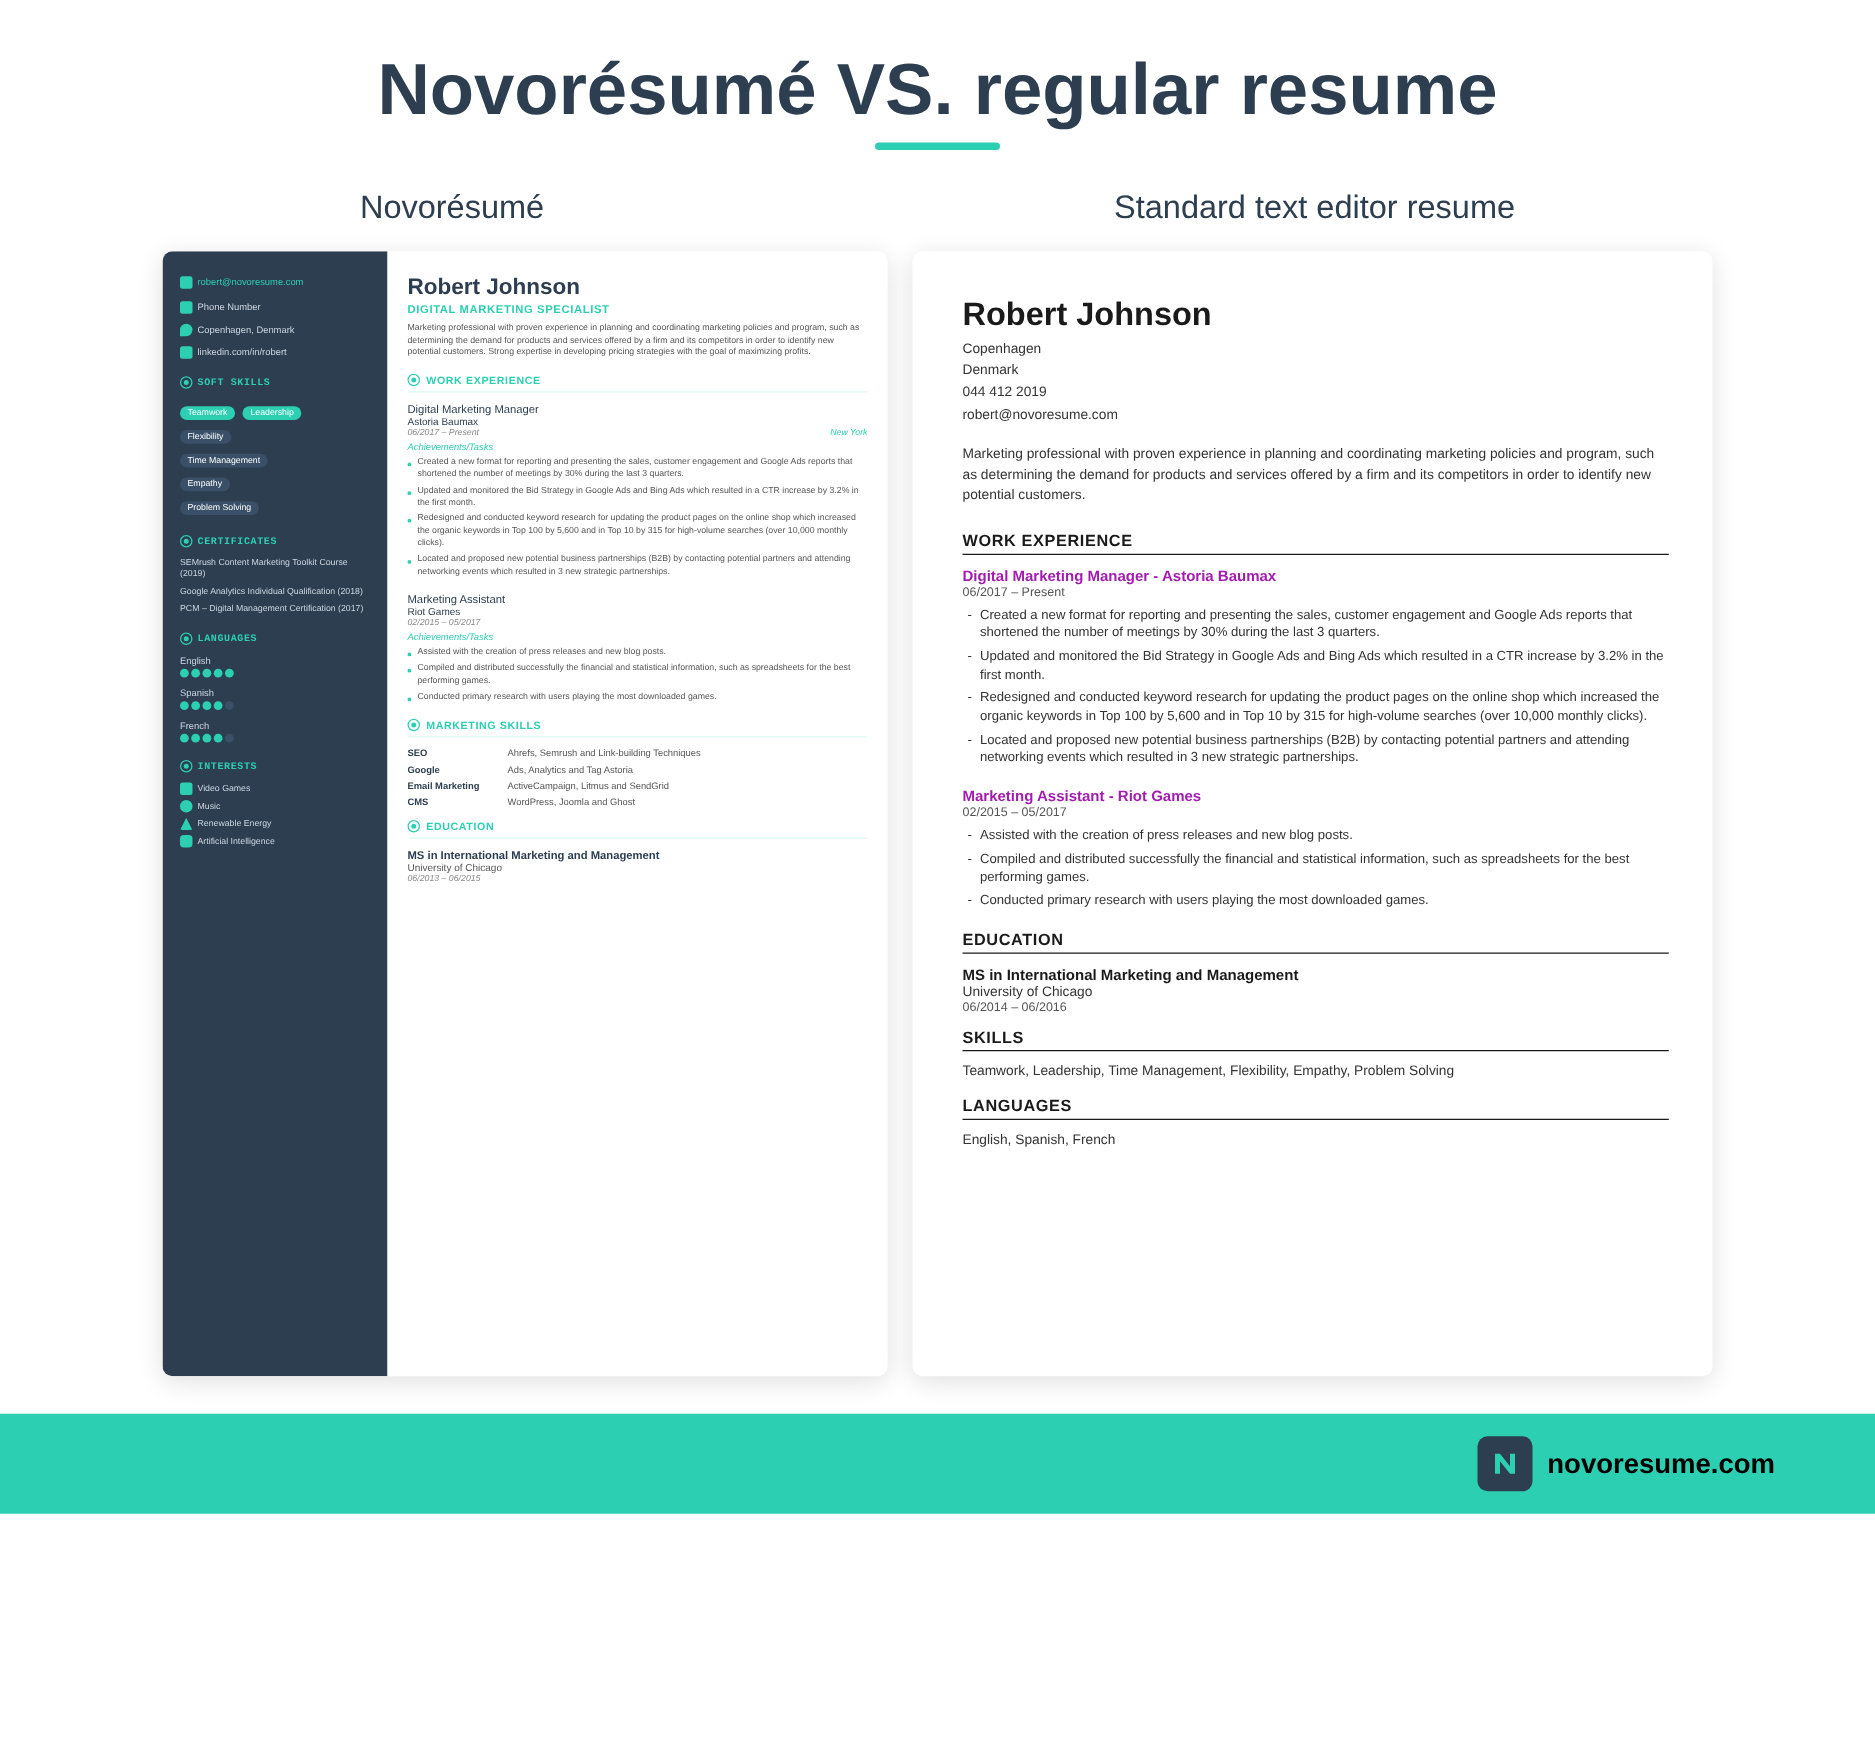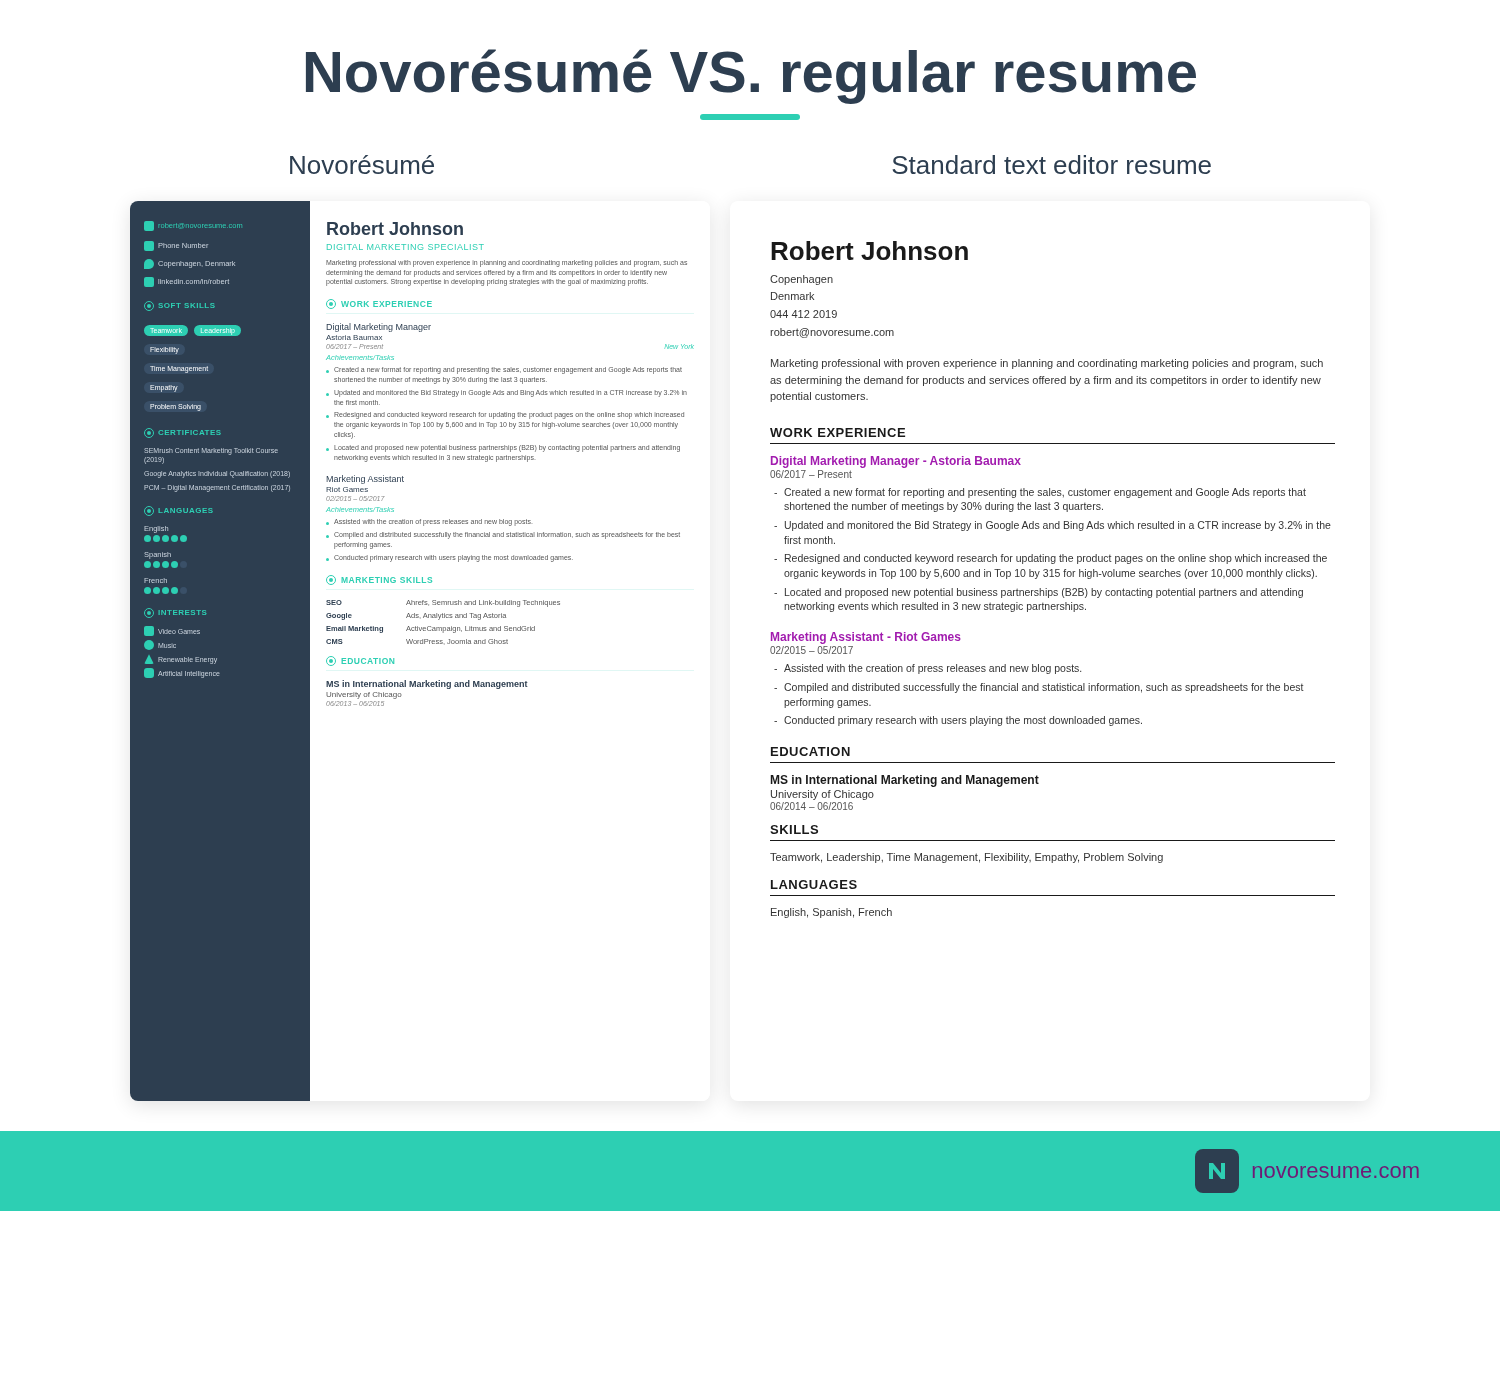--- a/index.html
+++ b/index.html
@@ -88,22 +88,23 @@
       flex-shrink: 0;
     }
     .novo-section-title {
       font-size: 8px;
       color: #2dcfb3;
       font-weight: 700;
       text-transform: uppercase;
       letter-spacing: 0.5px;
       margin: 14px 0 8px 0;
       display: flex;
-      align-items: flex-start;
+      align-items: flex-end;
       gap: 4px;
+      font-family: Liberation Mono, monospace;
     }
     .novo-section-icon {
       width: 10px;
       height: 10px;
       border: 1.5px solid #2dcfb3;
       border-radius: 50%;
       display: inline-flex;
       align-items: center;
       justify-content: center;
       flex-shrink: 0;
@@ -156,21 +157,21 @@
     }
     .novo-name {
       font-size: 18px;
       font-weight: 700;
       color: #2d3e50;
       margin-bottom: 2px;
     }
     .novo-title {
       font-size: 9px;
       color: #2dcfb3;
-      font-weight: 400;
+      font-weight: 700;
       margin-bottom: 6px;
       text-transform: uppercase;
       letter-spacing: 0.5px;
     }
     .novo-summary {
       font-size: 7px;
       color: #555;
       line-height: 1.4;
       margin-bottom: 12px;
     }
@@ -583,17 +584,17 @@
     </div>
   </div>
 
   <div class="page-bottom">
 
     <div style="width:44px;height:44px;background:#2d3e50;border-radius:8px;display:flex;align-items:center;justify-content:center;">
       <svg width="28" height="28" viewBox="0 0 28 28" fill="none" xmlns="http://www.w3.org/2000/svg">
         <path d="M6 6 L6 22 L10 22 L10 12 L18 22 L22 22 L22 6 L18 6 L18 16 L10 6 Z" fill="#2dcfb3"></path>
       </svg>
     </div>
-    <div style="font-size:22px;font-weight:400;color:#701a75;">
+    <div style="font-size:22px;font-weight:700;color:#000000;">
       <span>novoresume.com</span>
     </div>
   </div>
 </div>
 
 </body></html>

